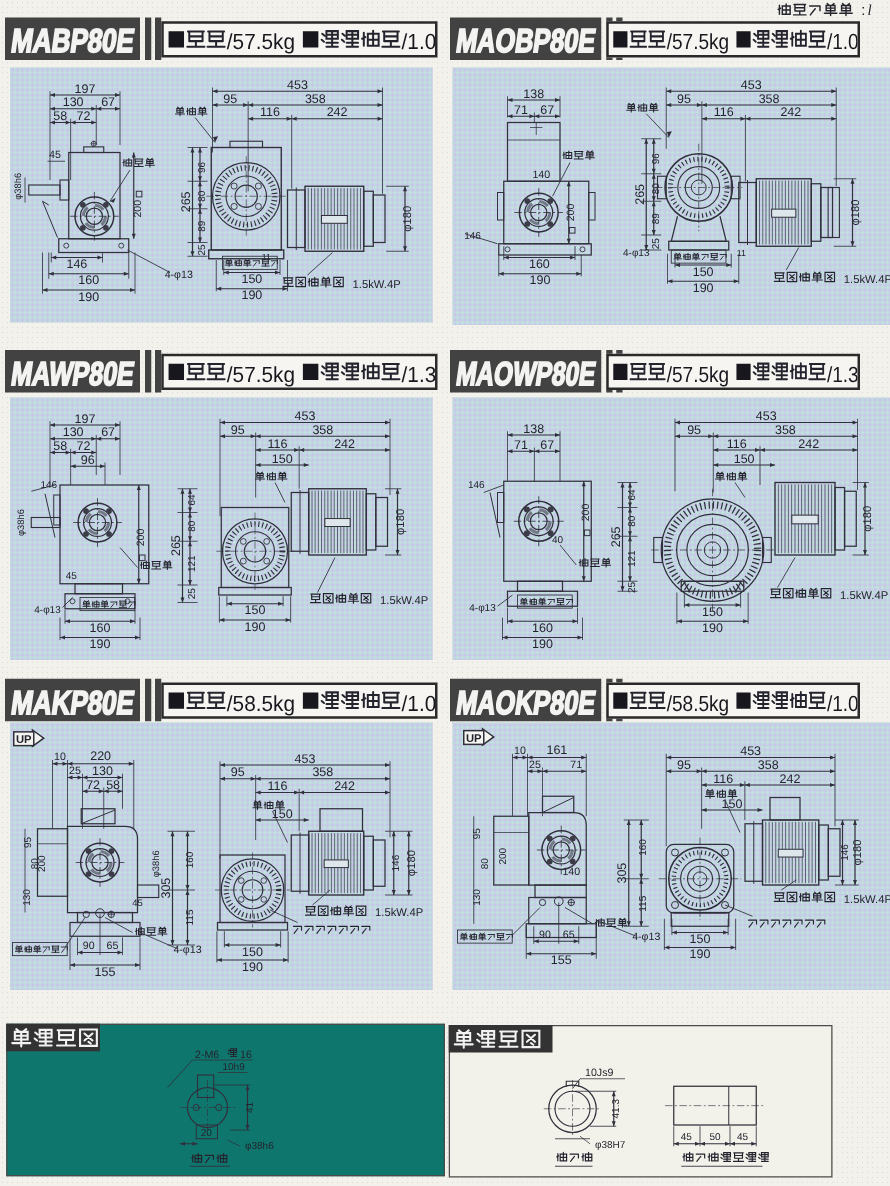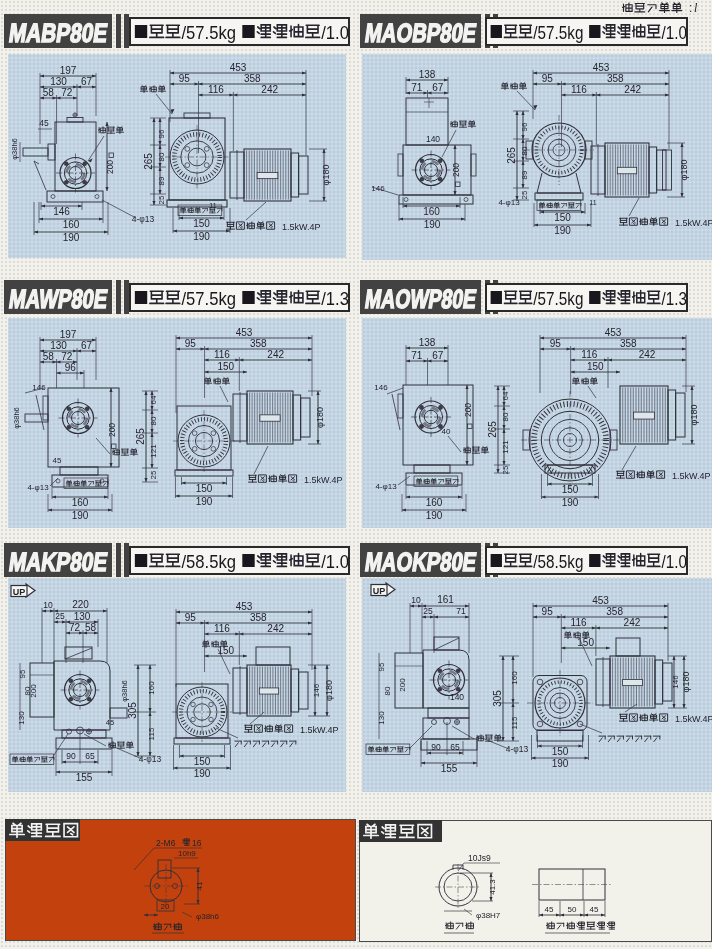--- a/index.html
+++ b/index.html
@@ -1168,21 +1168,21 @@
         <path d="M169.5 180l4 -1.6v3.2z M226.5 180l-4 -1.6v3.2z" fill="#30303c"></path>
         <text x="198.0" y="188.5" font-size="10" fill="#24242e" text-anchor="middle">190</text>
         <path d="M175.5 157L175.5 170" stroke="#30303c" stroke-width="0.65" fill="none"></path>
         <path d="M220.5 157L220.5 170" stroke="#30303c" stroke-width="0.65" fill="none"></path>
         <path d="M169.5 157L169.5 182" stroke="#30303c" stroke-width="0.65" fill="none"></path>
         <path d="M226.5 157L226.5 182" stroke="#30303c" stroke-width="0.65" fill="none"></path>
       </g>
     </svg>
   </div>
 
-<div style="position:absolute;left:5px;top:819px;width:351px;height:122px;border:1.5px solid #4a4a4a;box-sizing:border-box;background:#c2410c">
+<div style="position:absolute;left:5px;top:819px;width:351px;height:122px;border:1.5px solid #4a4a4a;box-sizing:border-box;background:#0f766e">
     <svg width="334" height="119" viewBox="0 0 334 119" font-family="Liberation Sans, sans-serif">
       <text x="150" y="26" font-size="8.5" fill="#24242e">2-M6</text>
       <path d="M176.64 20.0L177.6 20.8 M176.4 22.4L177.36 23.2 M178.4 18.96H183.2V22.0H178.4Z M180.8 18.96V25.2 M178.4 20.4H183.2 M178.4 23.6H183.2 M178.4 25.2H183.2" stroke="#24242e" stroke-width="0.84" fill="none" stroke-linecap="round"></path>
       <text x="186" y="26" font-size="8.5" fill="#24242e">16</text>
       <path d="M148 28L196 28" stroke="#30303c" stroke-width="0.6" fill="none"></path>
       <path d="M148 28L128 50" stroke="#30303c" stroke-width="0.7" fill="none"></path>
       <text x="172" y="36" font-size="8" fill="#24242e">10h9</text>
       <path d="M168 38L192 38" stroke="#30303c" stroke-width="0.6" fill="none"></path>
       <rect x="152" y="40" width="13" height="18" fill="none" stroke="#30303c" stroke-width="0.9"></rect>
       <circle cx="160" cy="66" r="16" fill="none" stroke="#30303c" stroke-width="1.0"></circle>
@@ -1209,21 +1209,21 @@
 
 <div style="position:absolute;left:5px;top:819px;width:75px;height:22px;background:#333">
     <svg width="75" height="22" viewBox="0 0 75 22" font-family="Liberation Sans, sans-serif">
       <path d="M8.0 4.28L10.4 6.2 M16.0 4.28L13.6 6.2 M6.88 6.52H17.12V12.6H6.88Z M6.88 9.56H17.12 M12.0 6.52V18.2 M4.8 15.48H19.2" stroke="#f2f2f2" stroke-width="1.68" fill="none" stroke-linecap="round"></path>
       <path d="M23.2 7.0L25.12 8.6 M22.72 11.8L24.64 13.4 M26.72 4.92H36.32V11.0H26.72Z M31.52 4.92V17.4 M26.72 7.8H36.32 M26.72 14.2H36.32 M26.72 17.4H36.32" stroke="#f2f2f2" stroke-width="1.68" fill="none" stroke-linecap="round"></path>
       <path d="M41.12 5.24H54.56 M42.24 9.08H53.44 M42.24 12.92H53.44 M40.64 17.4H55.04 M42.24 5.24V12.92 M53.44 5.24V12.92 M47.84 12.92V17.4" stroke="#f2f2f2" stroke-width="1.68" fill="none" stroke-linecap="round"></path>
       <path d="M59.04 4.6H72.48V17.72H59.04Z M62.56 7.8L68.96 13.4 M68.96 7.8L62.56 13.4 M65.76 14.52L67.68 15.8" stroke="#f2f2f2" stroke-width="1.68" fill="none" stroke-linecap="round"></path>
     </svg>
   </div>
 
-<div style="position:absolute;left:359px;top:820px;width:353px;height:122px;border:1.5px solid #4a4a4a;box-sizing:border-box;background:#f2f1ea">
+<div style="position:absolute;left:359px;top:820px;width:307px;height:122px;border:1.5px solid #4a4a4a;box-sizing:border-box;background:#f2f1ea">
     <svg width="344" height="119" viewBox="0 0 344 119" font-family="Liberation Sans, sans-serif">
       <text x="108" y="40" font-size="8.5" fill="#24242e">10Js9</text>
       <path d="M104 42L140 42" stroke="#30303c" stroke-width="0.6" fill="none"></path>
       <path d="M104 42L98 50" stroke="#30303c" stroke-width="0.7" fill="none"></path>
       <circle cx="98" cy="66" r="19" fill="none" stroke="#30303c" stroke-width="1.0"></circle>
       <circle cx="98" cy="66" r="14" fill="none" stroke="#30303c" stroke-width="0.9"></circle>
       <path d="M93 48.5 V44 H103 V48.5" stroke="#30303c" stroke-width="0.9" fill="none"></path>
       <path d="M75 66H121 M98 43V89" stroke="#30303c" stroke-width="0.5" stroke-dasharray="6 2 1.5 2"></path>
       <path d="M131 52V80" stroke="#30303c" stroke-width="0.95" fill="none"></path>
       <path d="M131 52l-1.6 4h3.2z M131 80l-1.6 -4h3.2z" fill="#30303c"></path>

